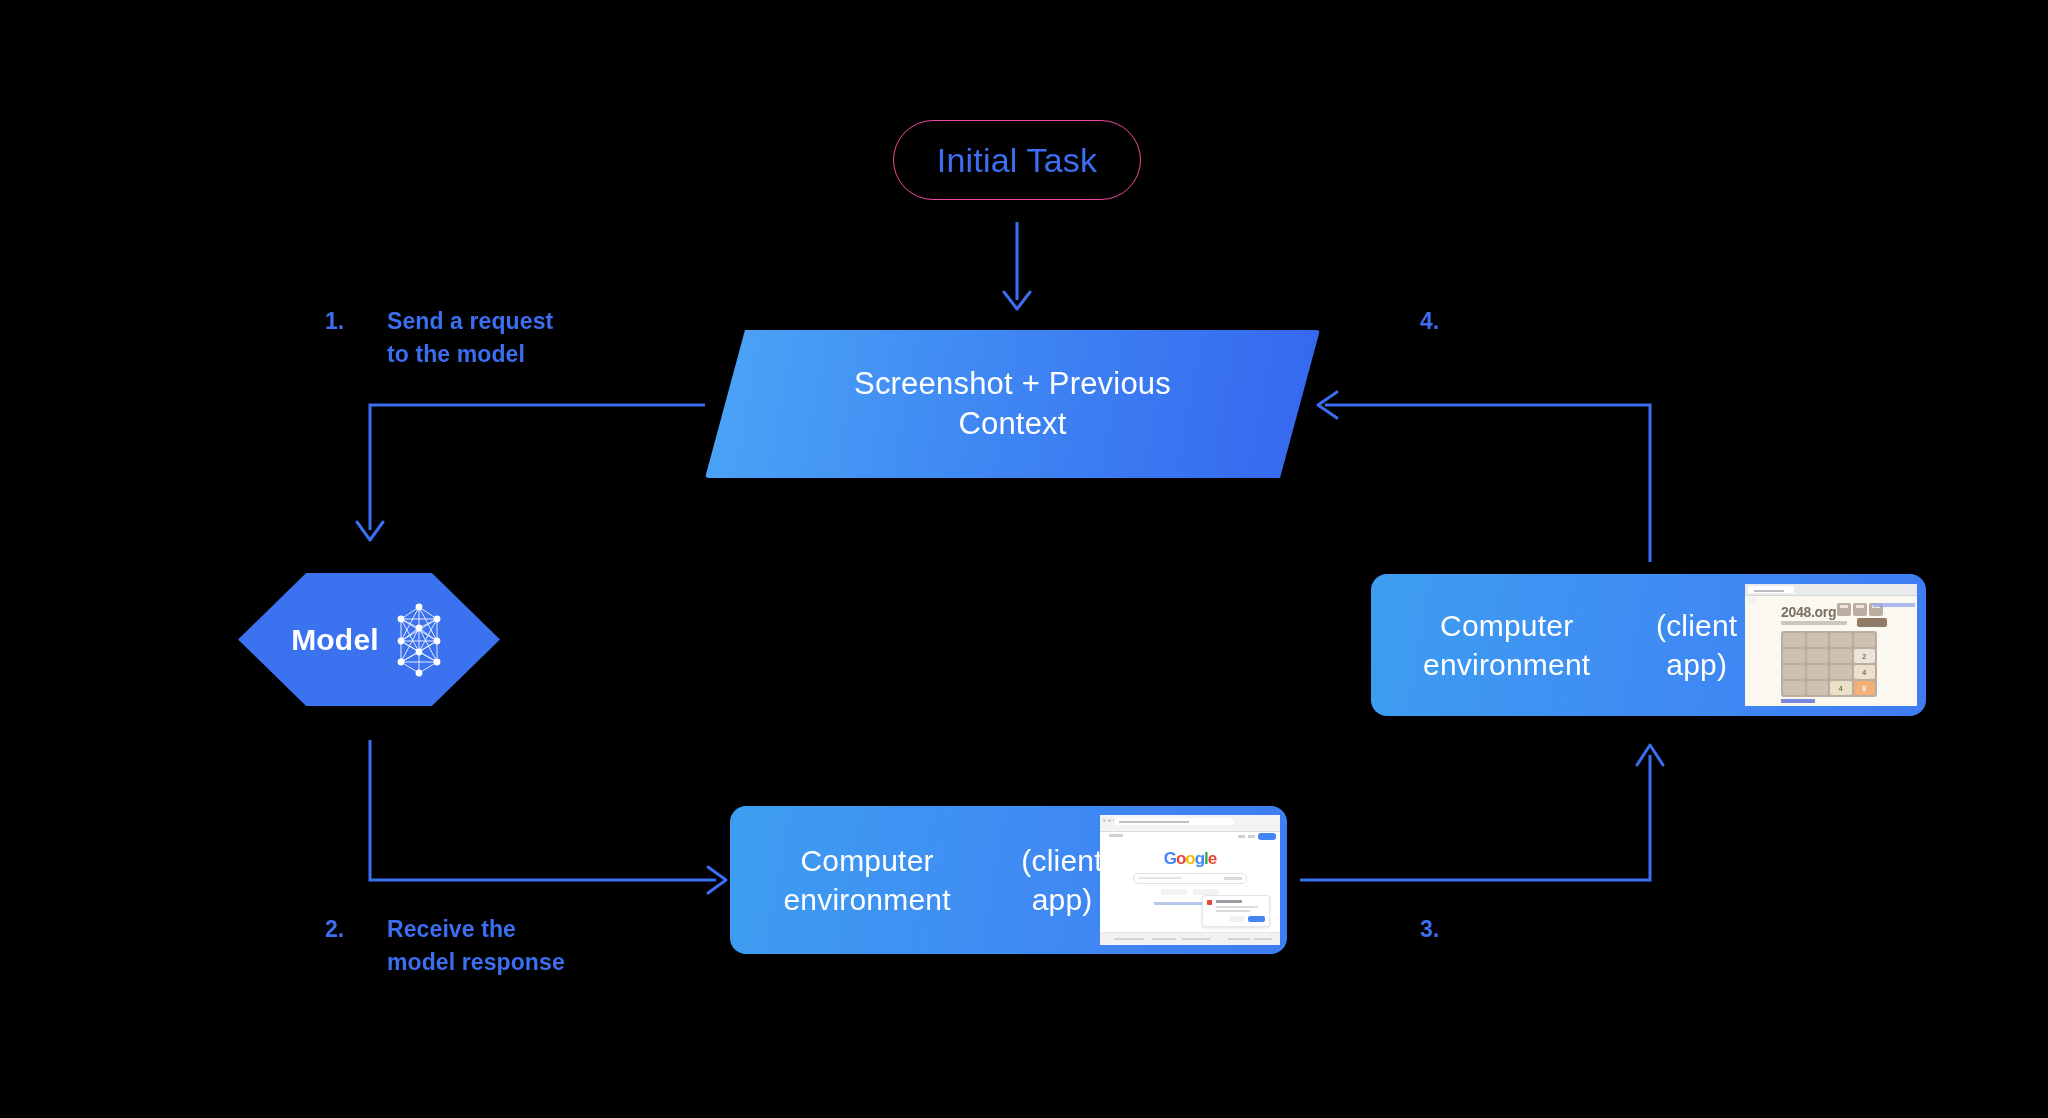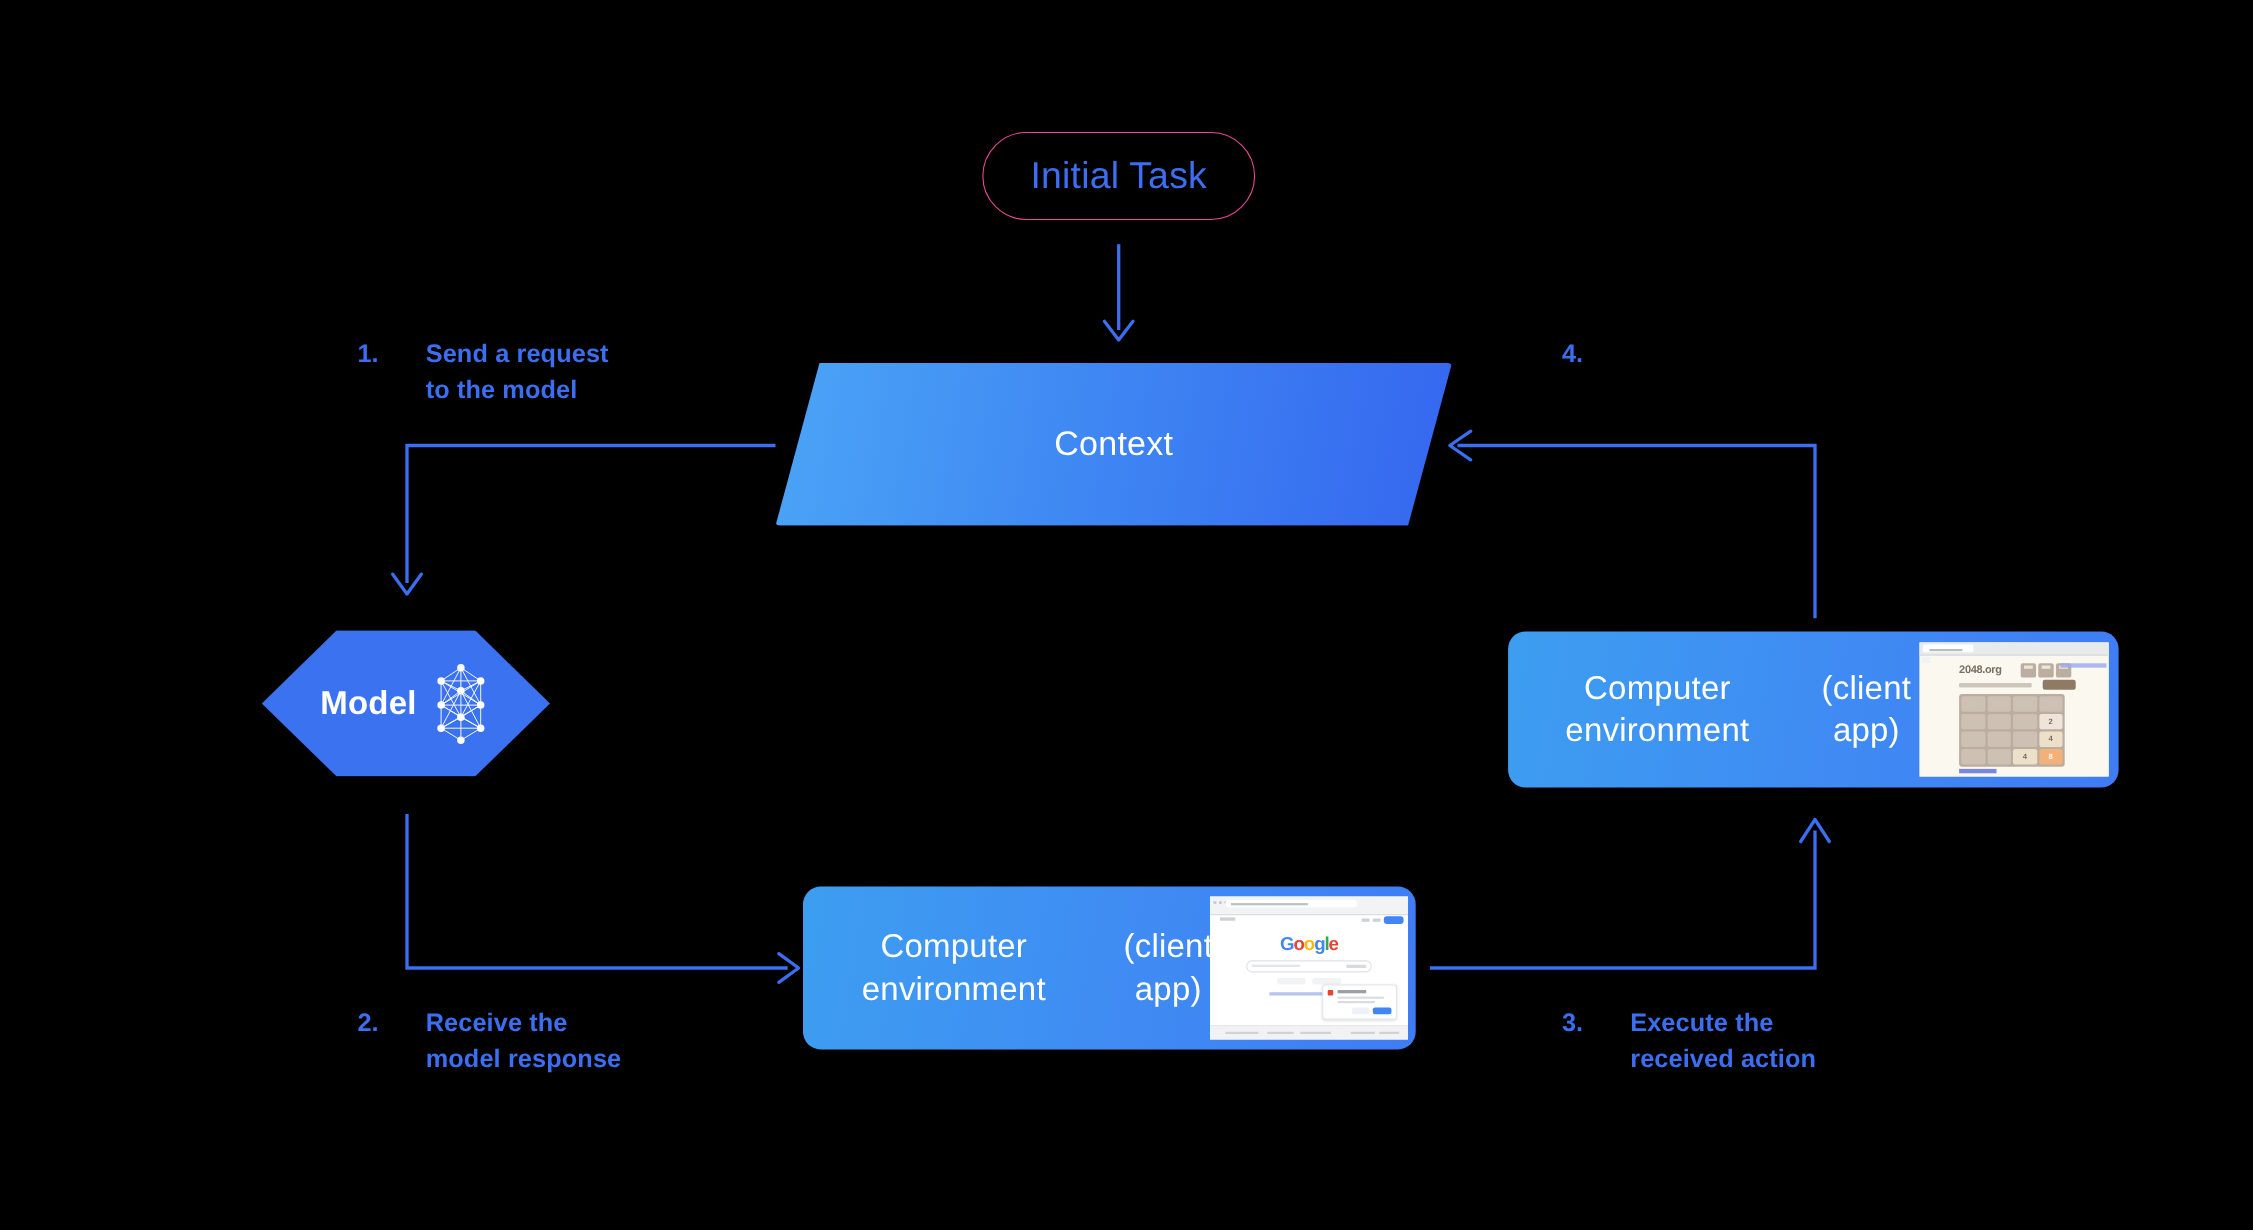--- a/index.html
+++ b/index.html
@@ -177,21 +177,21 @@
     background:#e9eaec; border-bottom:1px solid #d5d7da;
   }
   .g-tabbar {
     position:absolute; left:3px; top:2px; width:46px; height:7px;
     background:#ffffff; border-radius:2px 2px 0 0;
   }
   .g-tab-t { position:absolute; left:6px; top:3.5px; width:30px; height:2px; background:#b9bcc2; }
   .g-urlrow { position:absolute; left:2px; top:13px; width:8px; height:6px; background:#f1f2f4; border-radius:1px; }
   .g-title {
     position:absolute; left:36px; top:20px;
-    font-size:10px; font-weight:bold; color:#7a6f63;
+    font-size:14px; font-weight:bold; color:#7a6f63;
     letter-spacing:-0.3px; font-family:"Liberation Sans", sans-serif;
   }
   .g-scores { position:absolute; left:92px; top:19px; display:flex; gap:2px; }
   .g-score { width:14px; height:13px; background:#bbada0; border-radius:2px; }
   .g-score i { display:block; margin:2px auto 0; width:8px; height:3px; background:#eee4da; }
   .g-links { position:absolute; right:2px; top:19px; width:42px; height:4px; background:#9aa9ee; opacity:.8; }
   .g-sub { position:absolute; left:36px; top:37px; width:66px; height:4px; background:#cfc6bb; border-radius:1px; }
   .g-new { position:absolute; left:112px; top:34px; width:30px; height:9px; background:#8f7a66; border-radius:2px; }
   .g-board {
     position:absolute; left:36px; top:47px; width:96px; height:66px;
@@ -323,20 +323,21 @@
     </g>
   </svg>
 
   <div class="pill">
     <span class="pill-label">Initial Task</span>
   </div>
 
   <div class="parallelogram">
     <div class="plate"></div>
     <div class="ptext">
+      <span>Screenshot + Previous</span>
       <span>Context</span>
     </div>
   </div>
 
   <div class="hexagon">
     <div class="hshape"></div>
     <div class="hinner">
       <span class="hlabel">Model</span>
       <svg class="nn-icon" viewBox="0 0 56 78">
         <g stroke="#ffffff" stroke-width="0.9" fill="none" opacity="0.95">
@@ -491,17 +492,15 @@
   <div class="step s4">
     <span class="num">4.</span>
   </div>
   <div class="step s2">
     <span class="num">2.</span>
     <span class="txt">Receive the
 model response</span>
   </div>
   <div class="step s3">
     <span class="num">3.</span>
-    <span class="txt">Execute the
-received action</span>
   </div>
 
 </div>
 
 </body></html>

